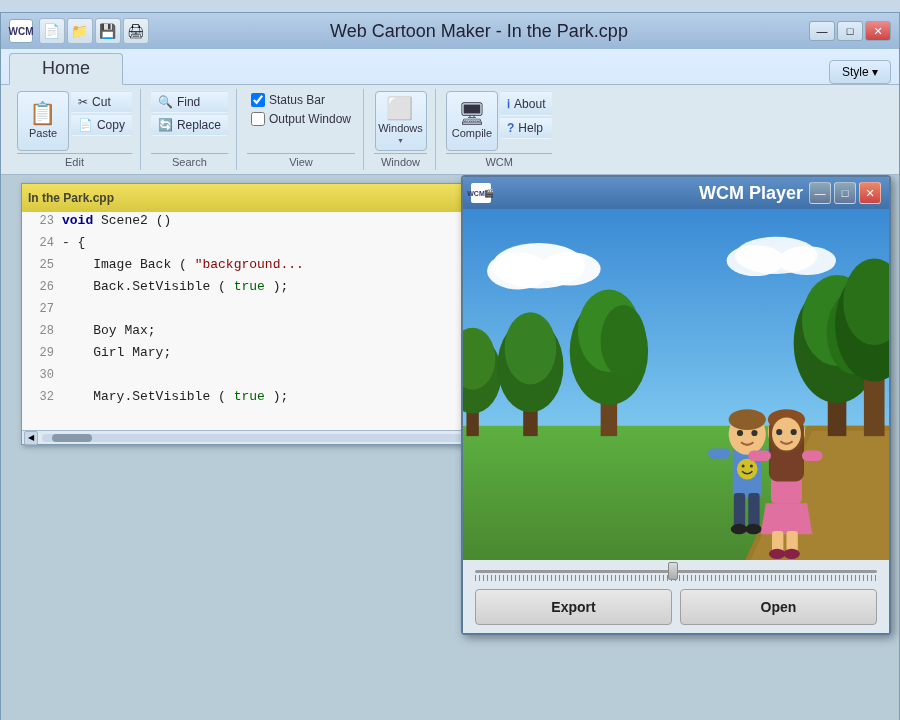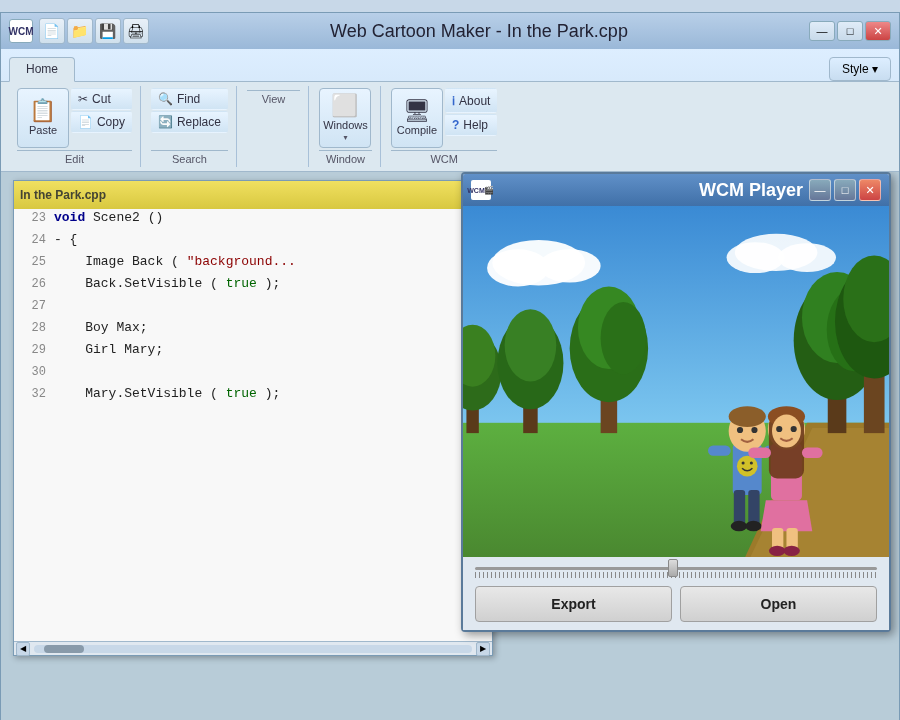--- a/index.html
+++ b/index.html
@@ -91,26 +91,26 @@
       background: linear-gradient(to bottom, #ddeeff, #c8ddf0);
       border-bottom: 1px solid #a0b8cc;
     }
     .ribbon-tabs {
       display: flex;
       align-items: flex-end;
       padding: 4px 8px 0;
       gap: 2px;
     }
     .ribbon-tab {
-      padding: 4px 16px 5px;
+      padding: 4px 32px 5px;
       background: linear-gradient(to bottom, #ddeeff, #c8ddf0);
       border: 1px solid #a0b8cc;
       border-bottom: none;
       border-radius: 4px 4px 0 0;
-      font-size: 12px;
+      font-size: 18px;
       cursor: pointer;
       color: #334;
     }
     .ribbon-tab.active {
       background: #dce8f0;
       border-bottom: 1px solid #dce8f0;
       margin-bottom: -1px;
       z-index: 1;
     }
     .style-btn {
@@ -212,24 +212,24 @@
       flex: 1;
       position: relative;
       overflow: hidden;
       background: #b8ccd8;
       padding: 8px;
     }
 
     
     .code-editor {
       position: absolute;
-      left: 12px;
+      left: 20px;
       top: 8px;
       width: 480px;
-      height: 476px;
+      height: 262px;
       background: #fff;
       border: 1px solid #7a9bb5;
       box-shadow: 2px 2px 6px rgba(0,0,0,0.3);
       display: flex;
       flex-direction: column;
     }
 
     .code-title-bar {
       background: linear-gradient(to bottom, #f0e060, #d8c840);
       height: 28px;
@@ -490,20 +490,32 @@
             <div class="ribbon-btn-small">
               <span>🔄</span>
               <span>Replace</span>
             </div>
           </div>
         </div>
         <div class="group-label">Search</div>
       </div>
 
       <div class="ribbon-group">
+        <div class="group-buttons">
+          <div class="small-btns-col">
+            <div class="checkbox-item">
+              <input type="checkbox" checked="" style="">
+              <span>Status Bar</span>
+            </div>
+            <div class="checkbox-item">
+              <input type="checkbox" style="">
+              <span>Output Window</span>
+            </div>
+          </div>
+        </div>
         <div class="group-label">View</div>
       </div>
 
       <div class="ribbon-group">
         <div class="group-buttons">
           <div class="ribbon-btn-large" style="position:relative">
             <span class="btn-icon">⬜</span>
             <span>Windows</span>
             <span class="dropdown-arrow">▾</span>
           </div>

